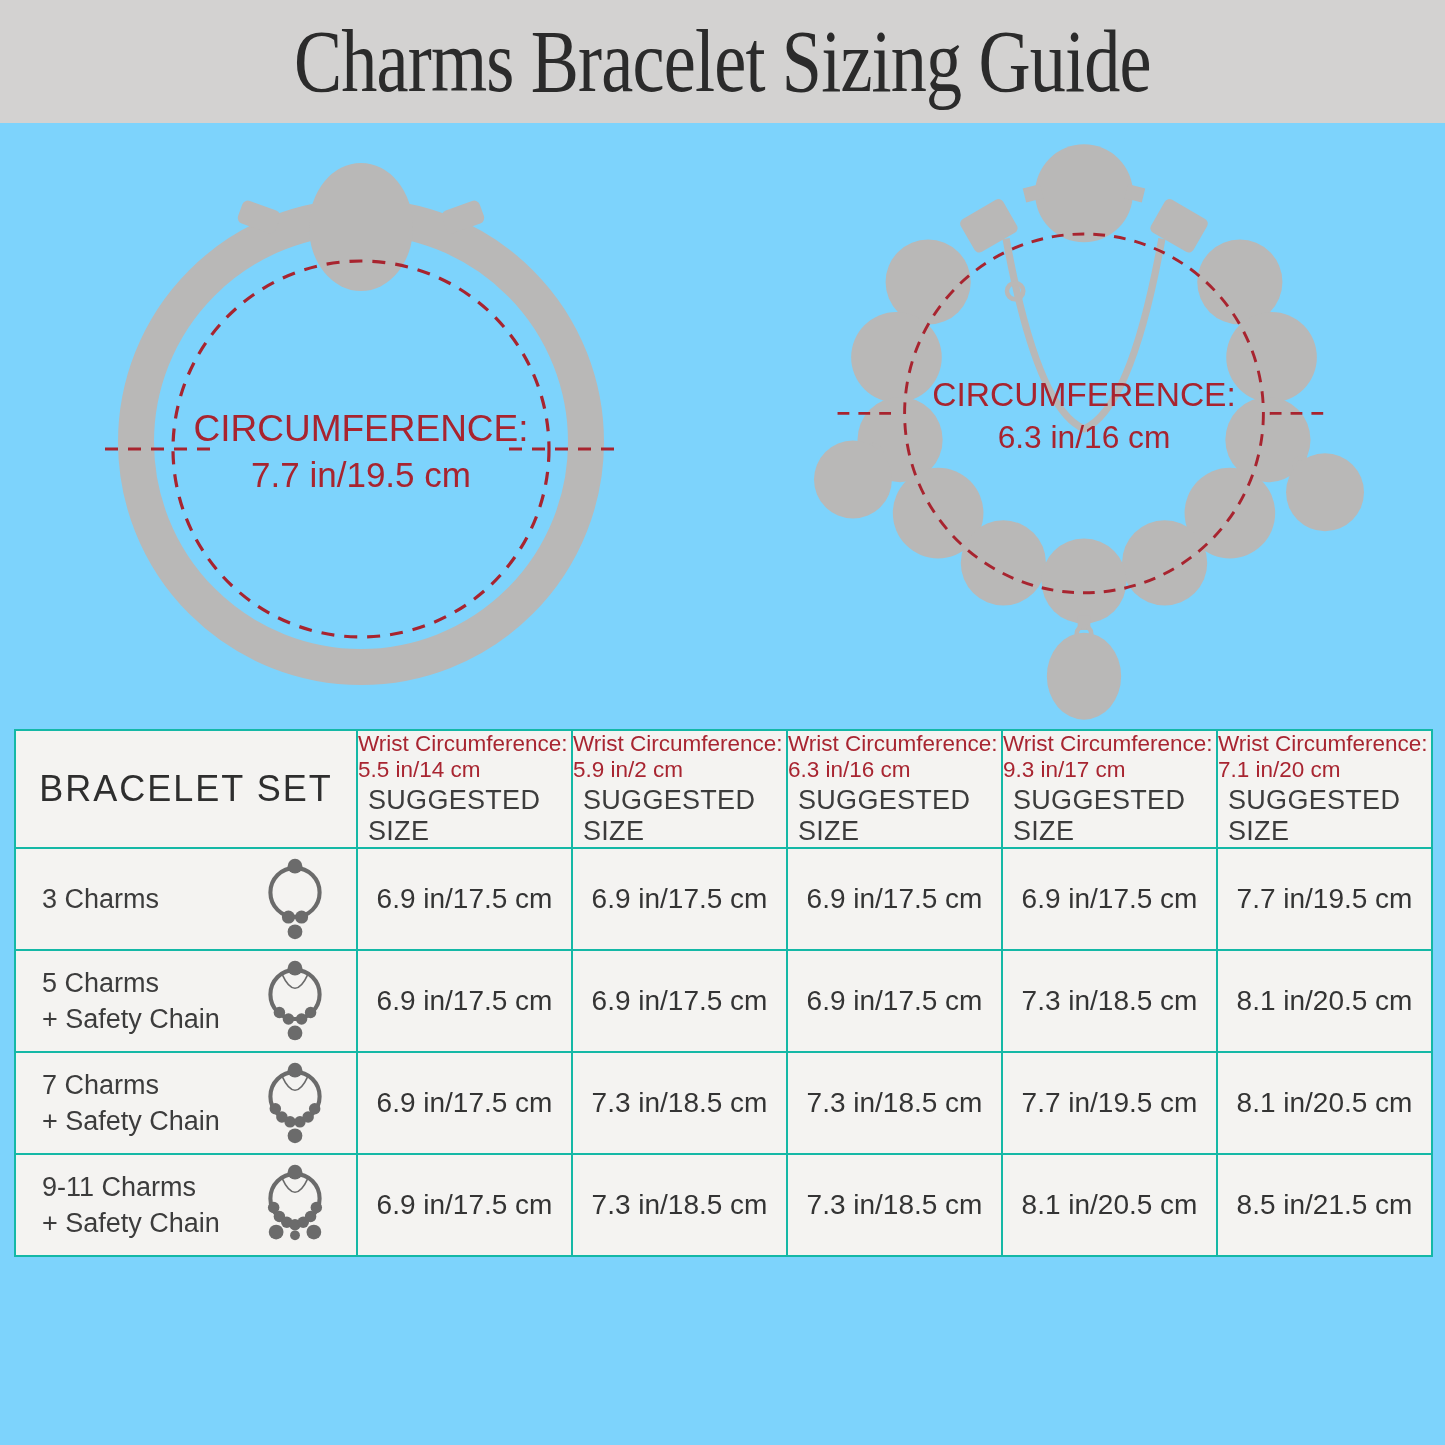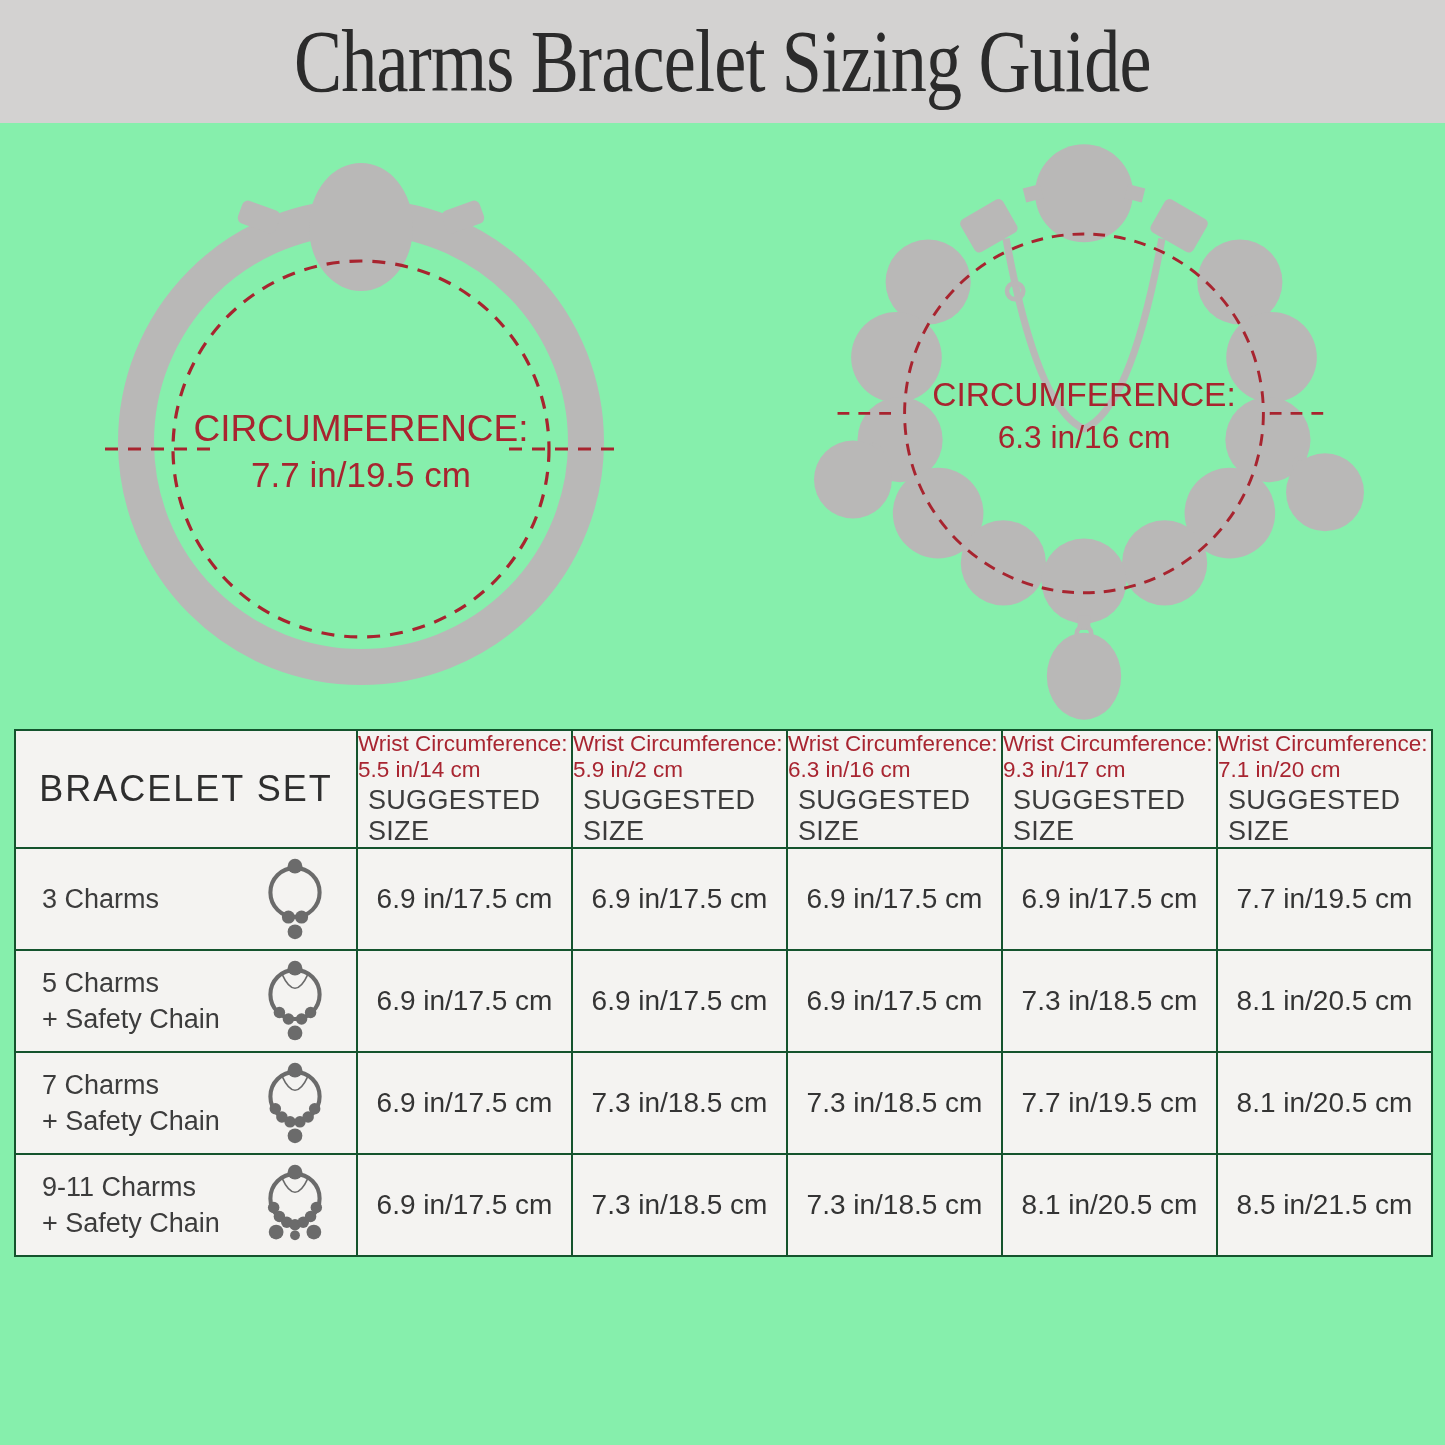--- a/index.html
+++ b/index.html
@@ -1,17 +1,17 @@
 <!DOCTYPE html>
 <html><head>
 <meta charset="utf-8">
 <style>
   html,body{margin:0;padding:0;background:#e8e7e5;}
   .page{
-    position:relative;width:1445px;height:1445px;background:#86efac;
+    position:relative;width:1445px;height:1445px;background:#7dd3fc;
     font-family:"Liberation Sans",sans-serif;overflow:hidden;margin:0 auto;
   }
   
   .band{height:123px;background:#d3d2d1;display:flex;align-items:center;justify-content:center;}
   .band h1{
     margin:0;font-family:"Liberation Serif",serif;font-weight:normal;
     font-size:88px;color:#2b2b2b;transform:scaleX(.82);transform-origin:center;
     letter-spacing:-1px;white-space:nowrap;
   }
   
@@ -25,21 +25,21 @@
   .fig-gray{fill:#b9b8b7;}
   .fig-gray-stroke{stroke:#b9b8b7;fill:none;}
   .dash-red{stroke:#a8242f;fill:none;stroke-width:3.2;stroke-dasharray:13 10;}
   .fig-text{fill:#a8242f;text-anchor:middle;}
   .fig-text-l1{font-size:37px;}
   .fig-text-l2{font-size:35px;}
   
   .size-table{
     border-collapse:collapse;table-layout:fixed;width:1417px;margin:0 14px;background:#f4f3f1;
   }
-  .size-table th,.size-table td{border:2px solid #14532d;padding:0;vertical-align:middle;}
+  .size-table th,.size-table td{border:2px solid #14b8a6;padding:0;vertical-align:middle;}
   .header-row{height:94px;}
   .data-row{height:88px;}
   .head-set{font-size:36px;font-weight:normal;color:#2e2e2e;letter-spacing:2px;text-align:center;margin-left:22px;}
   .head-col{font-weight:normal;text-align:left;padding:6px 6px 6px 12px;}
   .wrist-line{color:#a82531;font-size:22.5px;line-height:1.14;}
   .suggested{font-size:27px;color:#3c3c3c;margin-top:3px;letter-spacing:.3px;padding-left:10px;}
   .set-cell{display:flex;align-items:center;justify-content:space-between;padding:0 20px 0 26px;}
   .set-label{font-size:27px;color:#3c3c3c;text-align:left;line-height:1.35;}
   .size-cell{text-align:center;font-size:28px;color:#343434;}
   .mini-icon{display:block;}

